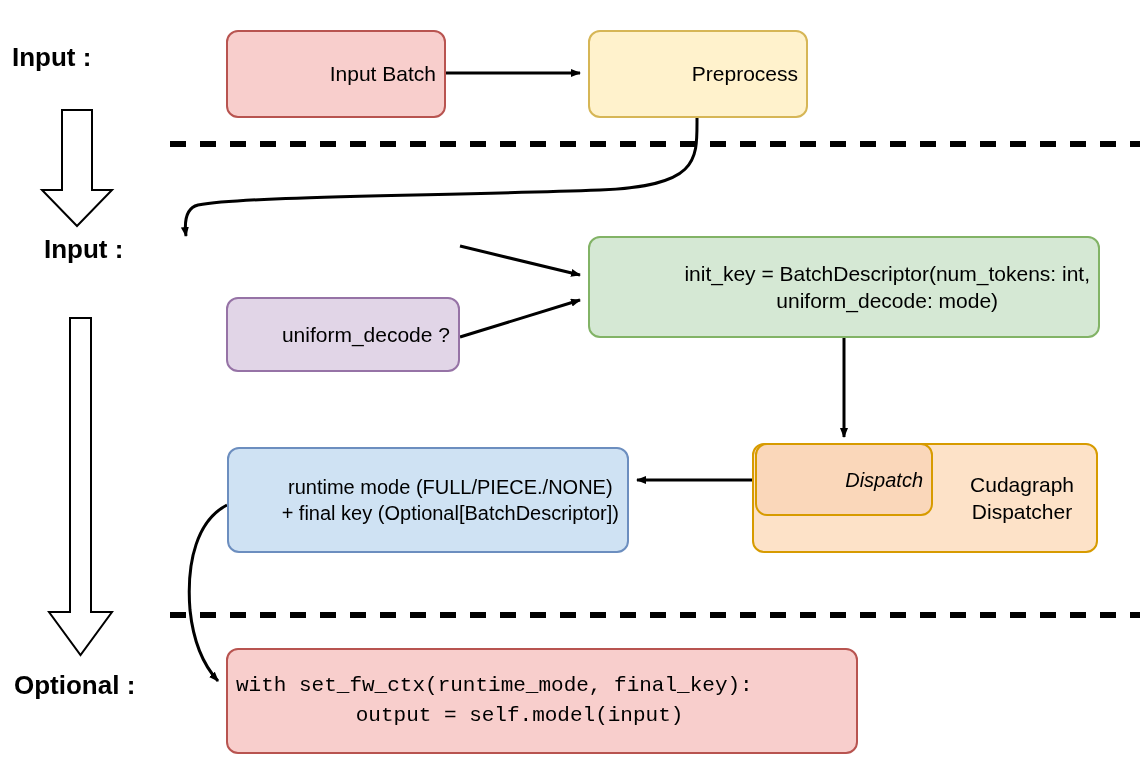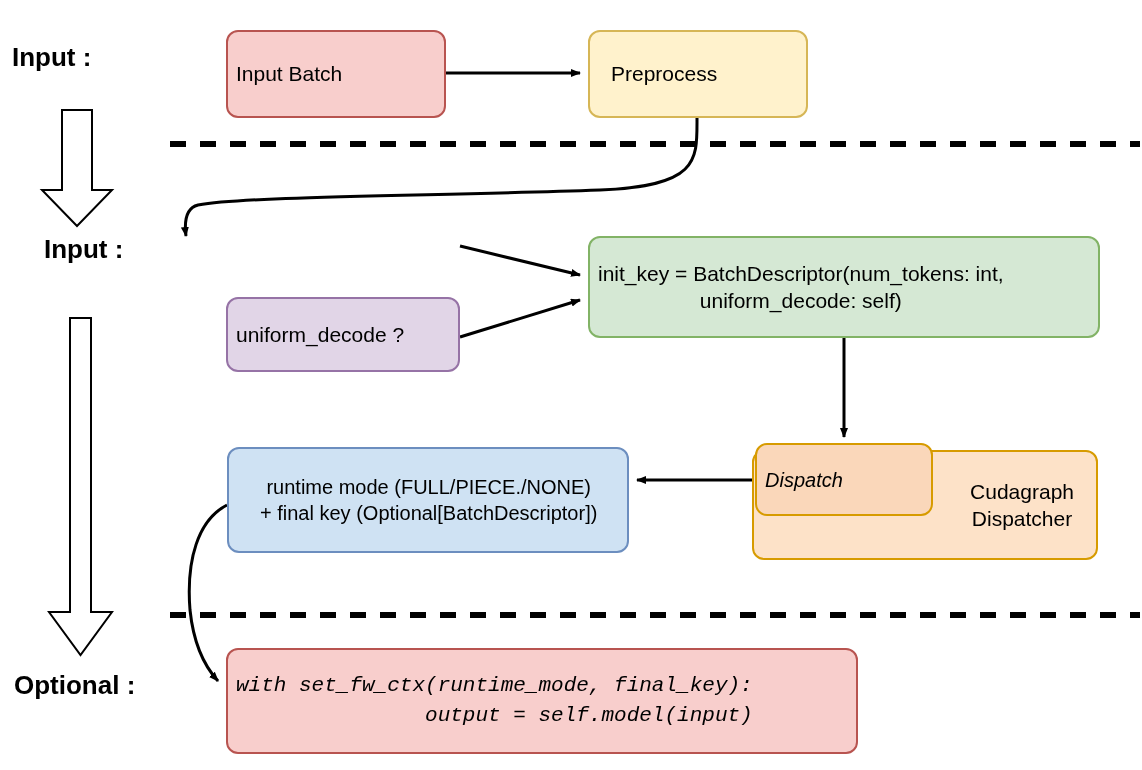--- a/index.html
+++ b/index.html
@@ -32,36 +32,36 @@
 
   
   .node {
     position: absolute;
     box-sizing: border-box;
     border-radius: 12px;
     border-style: solid;
     border-width: 2px;
     display: flex;
     align-items: center;
-    justify-content: flex-start;
+    justify-content: flex-end;
     text-align: center;
     font-family: "Liberation Sans", sans-serif;
     font-size: 21px;
     color: #000000;
     line-height: 1.3;
     padding: 2px 8px;
   }
   .node .txt { white-space: pre-line; }
 
   
   .theme-red    { background: #f8cecc; border-color: #b85450; }
   .theme-yellow { background: #fff2cc; border-color: #d6b656; }
   .theme-purple { background: #e1d5e7; border-color: #9673a6; }
   .theme-green  { background: #d5e8d4; border-color: #82b366; }
-  .theme-orange-light { background: #fde2c8; border-color: #d79b00; margin-top: 7px; }
+  .theme-orange-light { background: #fde2c8; border-color: #d79b00; }
   .theme-orange-mid   { background: #fad7ba; border-color: #d79b00; }
   .theme-blue   { background: #cfe2f3; border-color: #6c8ebf; }
 
   
   #node-input-batch   { left: 226px; top: 30px;  width: 220px; height: 88px;  }
   #node-preprocess    { left: 588px; top: 30px;  width: 220px; height: 88px; padding-left: 21px;  }
   #node-cg-padding    { left: 226px; top: 211px; width: 234px; height: 68px;  }
   #node-uniform-dec   { left: 226px; top: 297px; width: 234px; height: 75px;  }
   #node-init-key      { left: 588px; top: 236px; width: 512px; height: 102px; }
   #node-cg-dispatcher { left: 752px; top: 443px; width: 346px; height: 110px;
@@ -70,21 +70,21 @@
   #node-dispatch      { left: 755px; top: 443px; width: 178px; height: 73px;
                         font-size: 20px; font-style: italic; }
   #node-runtime-mode  { left: 227px; top: 447px; width: 402px; height: 106px; padding-left: 31px; }
   #node-exec-code     { left: 226px; top: 648px; width: 632px; height: 106px;
                         justify-content: flex-start; align-items: center;
                         font-family: "Liberation Mono", monospace;
                         font-size: 21px; padding-left: 8px; }
 
   #node-init-key .txt { font-size: 21px; }
   #node-runtime-mode .txt { font-size: 20px; }
-  #node-exec-code .txt { text-align: right; white-space: pre; line-height: 1.45; font-style: italic; }
+  #node-exec-code .txt { text-align: center; white-space: pre; line-height: 1.45; }
 
   
   #overlay {
     position: absolute;
     left: 0; top: 0;
     width: 1142px; height: 770px;
     pointer-events: none;
   }
 </style>
 </head>
@@ -133,21 +133,21 @@
     <span class="txt">Preprocess</span>
   </div>
 
 
   <div class="node theme-purple" id="node-uniform-dec">
     <span class="txt">uniform_decode ?</span>
   </div>
 
   <div class="node theme-green" id="node-init-key">
     <span class="txt">init_key = BatchDescriptor(num_tokens: int,
-uniform_decode: self)</span>
+uniform_decode: mode)</span>
   </div>
 
   <div class="node theme-orange-light" id="node-cg-dispatcher">
     <span class="txt">Cudagraph
 Dispatcher</span>
   </div>
 
   <div class="node theme-orange-mid" id="node-dispatch">
     <span class="txt">Dispatch</span>
   </div>

